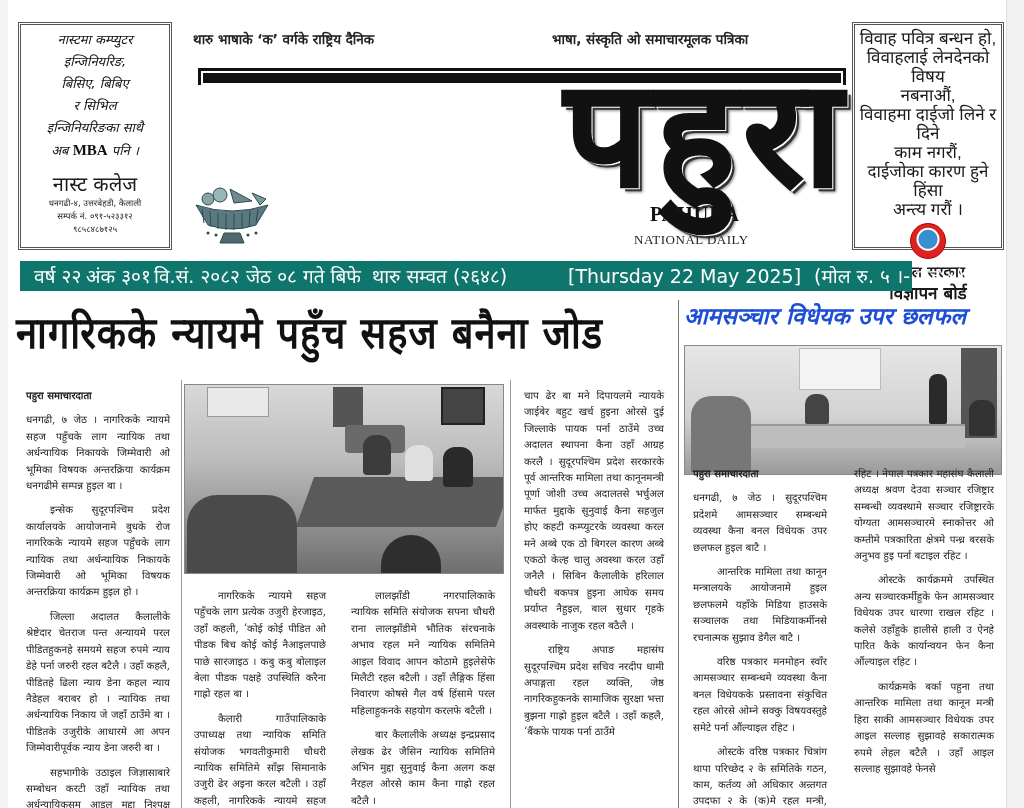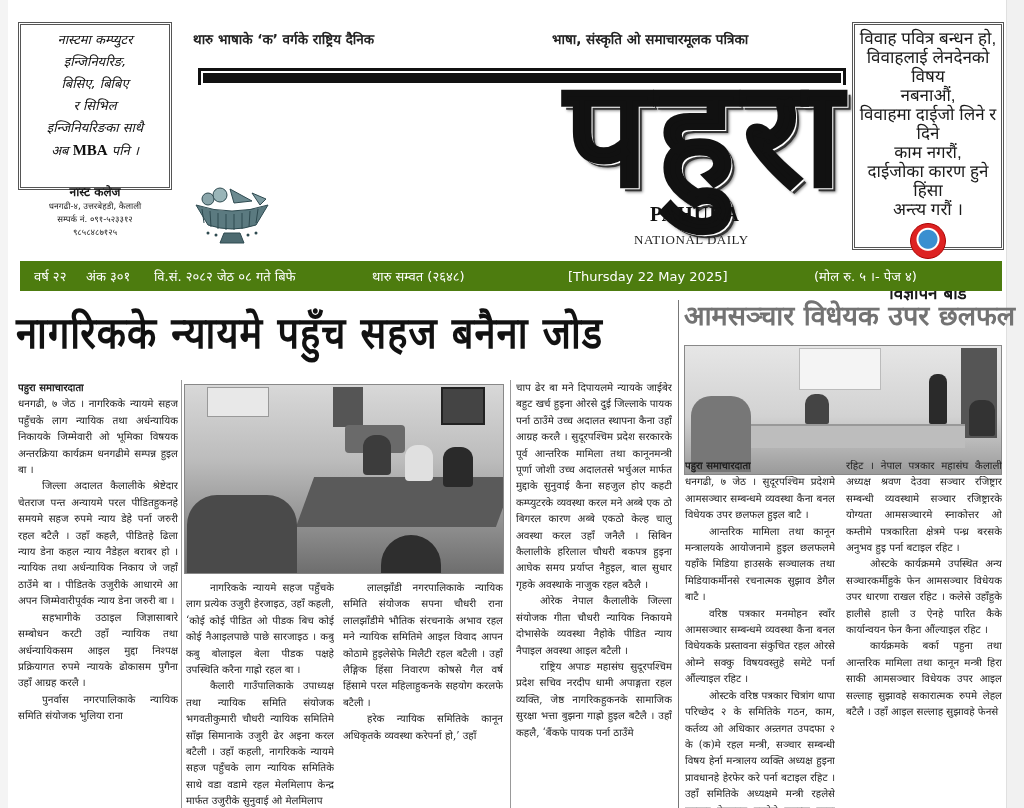--- a/index.html
+++ b/index.html
@@ -10,25 +10,25 @@
     color: #1a1a1a;
   }
   .right-strip { position: absolute; left: 1006px; top: 0; width: 18px; height: 808px; background: #f1f1f1; border-left: 1px solid #e0e0e0; }
   .left-strip { position: absolute; left: 0; top: 0; width: 8px; height: 808px; background: #f4f4f4; }
 
   
   .ad-box {
     position: absolute; border: 3px double #555; background: #fff; box-sizing: border-box;
     text-align: center;
   }
-  .ad-left { left: 18px; top: 22px; width: 154px; height: 168px; padding: 4px 9px; }
+  .ad-left { left: 18px; top: 22px; width: 154px; height: 228px; padding: 4px 9px; }
   .ad-right { left: 852px; top: 22px; width: 152px; height: 228px; padding: 4px 3px; }
   .ad-left .ad-slogan { font-family: "DejaVu Sans", sans-serif; font-style: italic; font-size: 13px; line-height: 22px; color: #111; }
   .ad-left .ad-slogan b { font-family: "Liberation Serif", serif; font-style: normal; font-size: 15px; }
-  .ad-left .ad-org { font-family: "DejaVu Sans", sans-serif; font-weight: bold; font-size: 12px; margin-top: 21px; }
+  .ad-left .ad-org { font-family: "DejaVu Sans", sans-serif; font-weight: normal; font-size: 20px; margin-top: 8px; }
   .ad-left .ad-small { font-size: 8.5px; line-height: 13px; font-family: "DejaVu Sans", sans-serif; }
   .ad-right .ad-slogan { font-family: Liberation Sans, sans-serif; font-size: 17px; line-height: 19px; }
   .emblem {
     width: 34px; height: 34px; margin: 4px auto 2px; border-radius: 50%;
     background: radial-gradient(circle at 50% 45%, #3a8fd0 0 9px, #ffffff 10px 11px, #d22 12px 17px);
     border: 1px solid #a00;
   }
   .ad-right .ad-gov { font-family: "DejaVu Sans", sans-serif; font-weight: bold; font-size: 15px; margin-top: 2px; }
   .ad-right .ad-board { font-family: "DejaVu Sans", sans-serif; font-weight: bold; font-size: 17px; }
 
@@ -48,44 +48,44 @@
     -webkit-text-stroke: 2px #111;
   }
   .basket {
     position: absolute; left: 190px; top: 183px; width: 84px; height: 64px;
   }
   .pahura-en { position: absolute; left: 650px; top: 203px; font-family: "Liberation Serif", serif; font-weight: bold; font-size: 20px; letter-spacing: 1px; color: #111; }
   .national-daily { position: absolute; left: 634px; top: 232px; font-family: "Liberation Serif", serif; font-size: 13px; color: #222; letter-spacing: 0.5px; }
 
   
   .dateline {
-    position: absolute; left: 20px; top: 261px; width: 982px; height: 30px;
-    background: #4d7c0f; color: #fff; display: flex; align-items: center;
-    font-family: "DejaVu Sans", sans-serif; font-size: 13px; box-sizing: border-box;
+    position: absolute; left: 20px; top: 261px; width: 892px; height: 30px;
+    background: #0f766e; color: #fff; display: flex; align-items: center;
+    font-family: "DejaVu Sans", sans-serif; font-size: 19px; box-sizing: border-box;
   }
   .dl-item { position: absolute; white-space: nowrap; }
 
   
   .main-headline {
     position: absolute; left: 16px; top: 305px; width: 660px;
     font-family: "DejaVu Sans", sans-serif; font-weight: bold; font-size: 38px; line-height: 48px;
     color: #111; letter-spacing: 1px; transform: scaleY(1.15); transform-origin: top left;
   }
   .side-headline {
     position: absolute; left: 684px; top: 298px; width: 320px;
-    font-family: "DejaVu Sans", sans-serif; font-weight: bold; font-size: 27px; line-height: 36px;
-    color: #737373; white-space: nowrap;
+    font-family: "DejaVu Sans", sans-serif; font-weight: bold; font-size: 23px; line-height: 36px;
+    color: #1d4ed8; white-space: nowrap; font-style: italic;
   }
 
   
   .col {
     position: absolute; font-family: "DejaVu Serif", serif; font-size: 10.2px; line-height: 16.4px;
     text-align: justify; color: #1d1d1d; overflow: hidden;
   }
-  .col p { margin: 0; text-indent: 24px; }
+  .col p { margin: 8px; text-indent: 24px; }
   .col p.noindent { text-indent: 0; }
   .byline { font-weight: bold; font-family: "DejaVu Sans", sans-serif; font-size: 10px; }
 
   .col-1 { left: 18px; top: 380px; width: 160px; height: 428px; }
   .col-2 { left: 186px; top: 580px; width: 148px; height: 228px; }
   .col-3 { left: 343px; top: 580px; width: 160px; height: 228px; }
   .col-4 { left: 516px; top: 380px; width: 156px; height: 428px; }
   .col-5 { left: 685px; top: 458px; width: 150px; height: 350px; }
   .col-6 { left: 846px; top: 458px; width: 156px; height: 350px; }
 
@@ -199,42 +199,43 @@
   <div class="shape" style="left:60px;top:78px;width:220px;height:22px;background:#bdbdbd;border-top:2px solid #999;"></div>
   <div class="shape" style="left:244px;top:28px;width:18px;height:50px;background:#2a2a2a;border-radius:8px 8px 2px 2px;"></div>
   <div class="shape" style="left:6px;top:50px;width:60px;height:76px;background:#777;border-radius:20px 20px 0 0;"></div>
   <div class="shape" style="left:120px;top:48px;width:24px;height:30px;background:#444;border-radius:10px 10px 2px 2px;"></div>
   <div class="shape" style="left:284px;top:54px;width:26px;height:36px;background:#333;border-radius:10px 10px 2px 2px;"></div>
 </div>
 
 <div class="col col-1">
   <p class="noindent byline">पहुरा समाचारदाता</p>
   <p class="noindent">धनगढी, ७ जेठ । नागरिकके न्यायमे सहज पहुँचके लाग न्यायिक तथा अर्धन्यायिक निकायके जिम्मेवारी ओ भूमिका विषयक अन्तरक्रिया कार्यक्रम धनगढीमे सम्पन्न हुइल बा ।</p>
+  <p>इन्सेक सुदूरपश्चिम प्रदेश कार्यालयके आयोजनामे बुधके रोज नागरिकके न्यायमे सहज पहुँचके लाग न्यायिक तथा अर्धन्यायिक निकायके जिम्मेवारी ओ भूमिका विषयक अन्तरक्रिया कार्यक्रम हुइल हो ।</p>
   <p>जिल्ला अदालत कैलालीके श्रेष्टेदार चेतराज पन्त अन्यायमे परल पीडितहुकनहे समयमे सहज रुपमे न्याय डेहे पर्ना जरुरी रहल बटैलै । उहाँ कहलै, पीडितहे ढिला न्याय डेना कहल न्याय नैडेहल बराबर हो । न्यायिक तथा अर्धन्यायिक निकाय जे जहाँ ठाउँमे बा । पीडितके उजुरीके आधारमे आ अपन जिम्मेवारीपूर्वक न्याय डेना जरुरी बा ।</p>
   <p>सहभागीके उठाइल जिज्ञासाबारे सम्बोधन करटी उहाँ न्यायिक तथा अर्धन्यायिकसम आइल मुद्दा निश्पक्ष प्रक्रियागत रुपमे न्यायके ढोकासम पुगैना उहाँ आग्रह करलै ।</p>
   <p>पुनर्वास नगरपालिकाके न्यायिक समिति संयोजक भुलिया राना</p>
 </div>
 
 <div class="vrule" style="left:181px;top:380px;height:428px;"></div>
 
 <div class="col col-2">
   <p>नागरिकके न्यायमे सहज पहुँचके लाग प्रत्येक उजुरी हेरजाइठ, उहाँ कहली, ‘कोई कोई पीडित ओ पीडक बिच कोई कोई नैआइलपाछे पाछे सारजाइठ । कबु कबु बोलाइल बेला पीडक पक्षहे उपस्थिति करैना गाह्रो रहल बा ।</p>
   <p>कैलारी गाउँपालिकाके उपाध्यक्ष तथा न्यायिक समिति संयोजक भगवतीकुमारी चौधरी न्यायिक समितिमे साँझ सिमानाके उजुरी ढेर अइना करल बटैली । उहाँ कहली, नागरिकके न्यायमे सहज पहुँचके लाग न्यायिक समितिके साथे वडा वडामे रहल मेलमिलाप केन्द्र मार्फत उजुरीके सुनुवाई ओ मेलमिलाप</p>
 </div>
 
 <div class="col col-3">
   <p>लालझाँडी नगरपालिकाके न्यायिक समिति संयोजक सपना चौधरी राना लालझाँडीमे भौतिक संरचनाके अभाव रहल मने न्यायिक समितिमे आइल विवाद आपन कोठामे हुइलेसेफे मिलैटी रहल बटैली । उहाँ लैङ्गिक हिंसा निवारण कोषसे गैल वर्ष हिंसामे परल महिलाहुकनके सहयोग करलफे बटैली ।</p>
+  <p>बार कैलालीके अध्यक्ष इन्द्रप्रसाद लेखक ढेर जैसिन न्यायिक समितिमे अभिन मुद्दा सुनुवाई कैना अलग कक्ष नैरहल ओरसे काम कैना गाह्रो रहल बटैलै ।</p>
   <p>हरेक न्यायिक समितिके कानून अधिकृतके व्यवस्था करेपर्ना हो,’ उहाँ</p>
 </div>
 
 <div class="vrule" style="left:510px;top:380px;height:428px;"></div>
 
 <div class="col col-4">
   <p class="noindent">चाप ढेर बा मने दिपायलमे न्यायके जाईबेर बहुट खर्च हुइना ओरसे दुई जिल्लाके पायक पर्ना ठाउँमे उच्च अदालत स्थापना कैना उहाँ आग्रह करलै । सुदूरपश्चिम प्रदेश सरकारके पूर्व आन्तरिक मामिला तथा कानूनमन्त्री पूर्णा जोशी उच्च अदालतसे भर्चुअल मार्फत मुद्दाके सुनुवाई कैना सहजुल होए कहटी कम्प्युटरके व्यवस्था करल मने अब्बे एक ठो बिगरल कारण अब्बे एकठो केल्ह चालु अवस्था करल उहाँ जनैलै । सिबिन कैलालीके हरिलाल चौधरी बकपत्र हुइना आघेक समय प्रर्याप्त नैहुइल, बाल सुधार गृहके अवस्थाके नाजुक रहल बठैलै ।</p>
-  <p>ओरेक नेपाल कैलालीके जिल्ला संयोजक गीता चौधरी न्यायिक निकायमे दोभासेके व्यवस्था नैहोके पीडित न्याय नैपाइल अवस्था आइल बटैली ।</p>
   <p>राष्ट्रिय अपाङ महासंघ सुदूरपश्चिम प्रदेश सचिव नरदीप धामी अपाङ्गता रहल व्यक्ति, जेष्ठ नागरिकहुकनके सामाजिक सुरक्षा भत्ता बुझना गाह्रो हुइल बटैलै । उहाँ कहलै, ‘बैंकफे पायक पर्ना ठाउँमे</p>
 </div>
 
 <div class="vrule" style="left:678px;top:300px;height:508px;background:#777;"></div>
 
 <div class="col col-5">
   <p class="noindent byline">पहुरा समाचारदाता</p>
   <p class="noindent">धनगढी, ७ जेठ । सुदूरपश्चिम प्रदेशमे आमसञ्चार सम्बन्धमे व्यवस्था कैना बनल विधेयक उपर छलफल हुइल बाटै ।</p>
   <p>आन्तरिक मामिला तथा कानून मन्त्रालयके आयोजनामे हुइल छलफलमे यहाँके मिडिया हाउसके सञ्चालक तथा मिडियाकर्मीनसे रचनात्मक सुझाव डेगैल बाटै ।</p>
   <p>वरिष्ठ पत्रकार मनमोहन स्वाँर आमसञ्चार सम्बन्धमे व्यवस्था कैना बनल विधेयकके प्रस्तावना संकुचित रहल ओरसे ओम्ने सक्कु विषयवस्तुहे समेटे पर्ना औंल्याइल रहिट ।</p>

